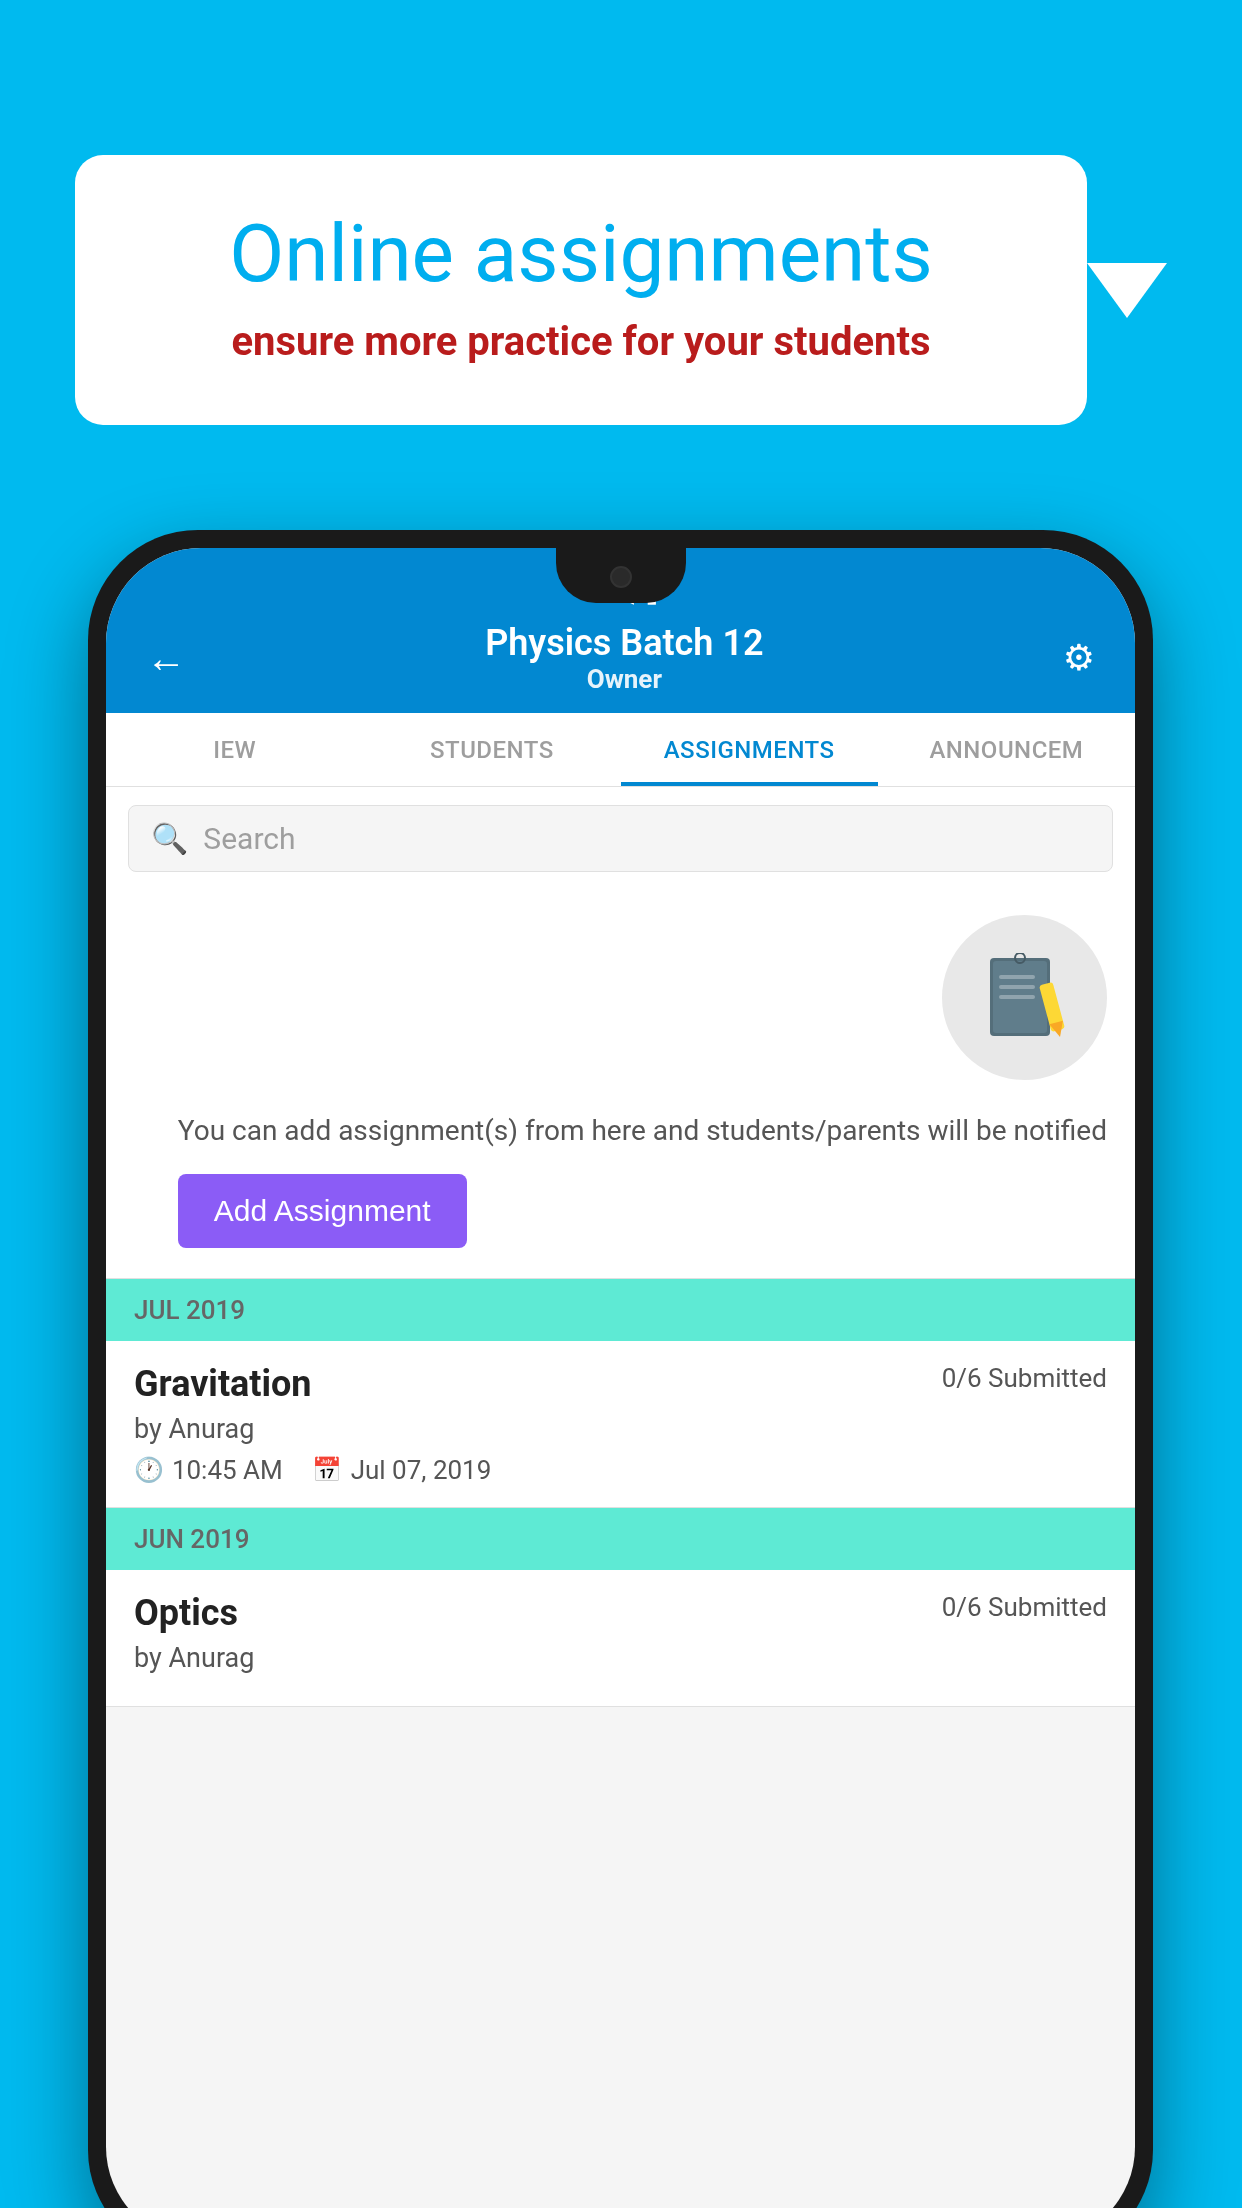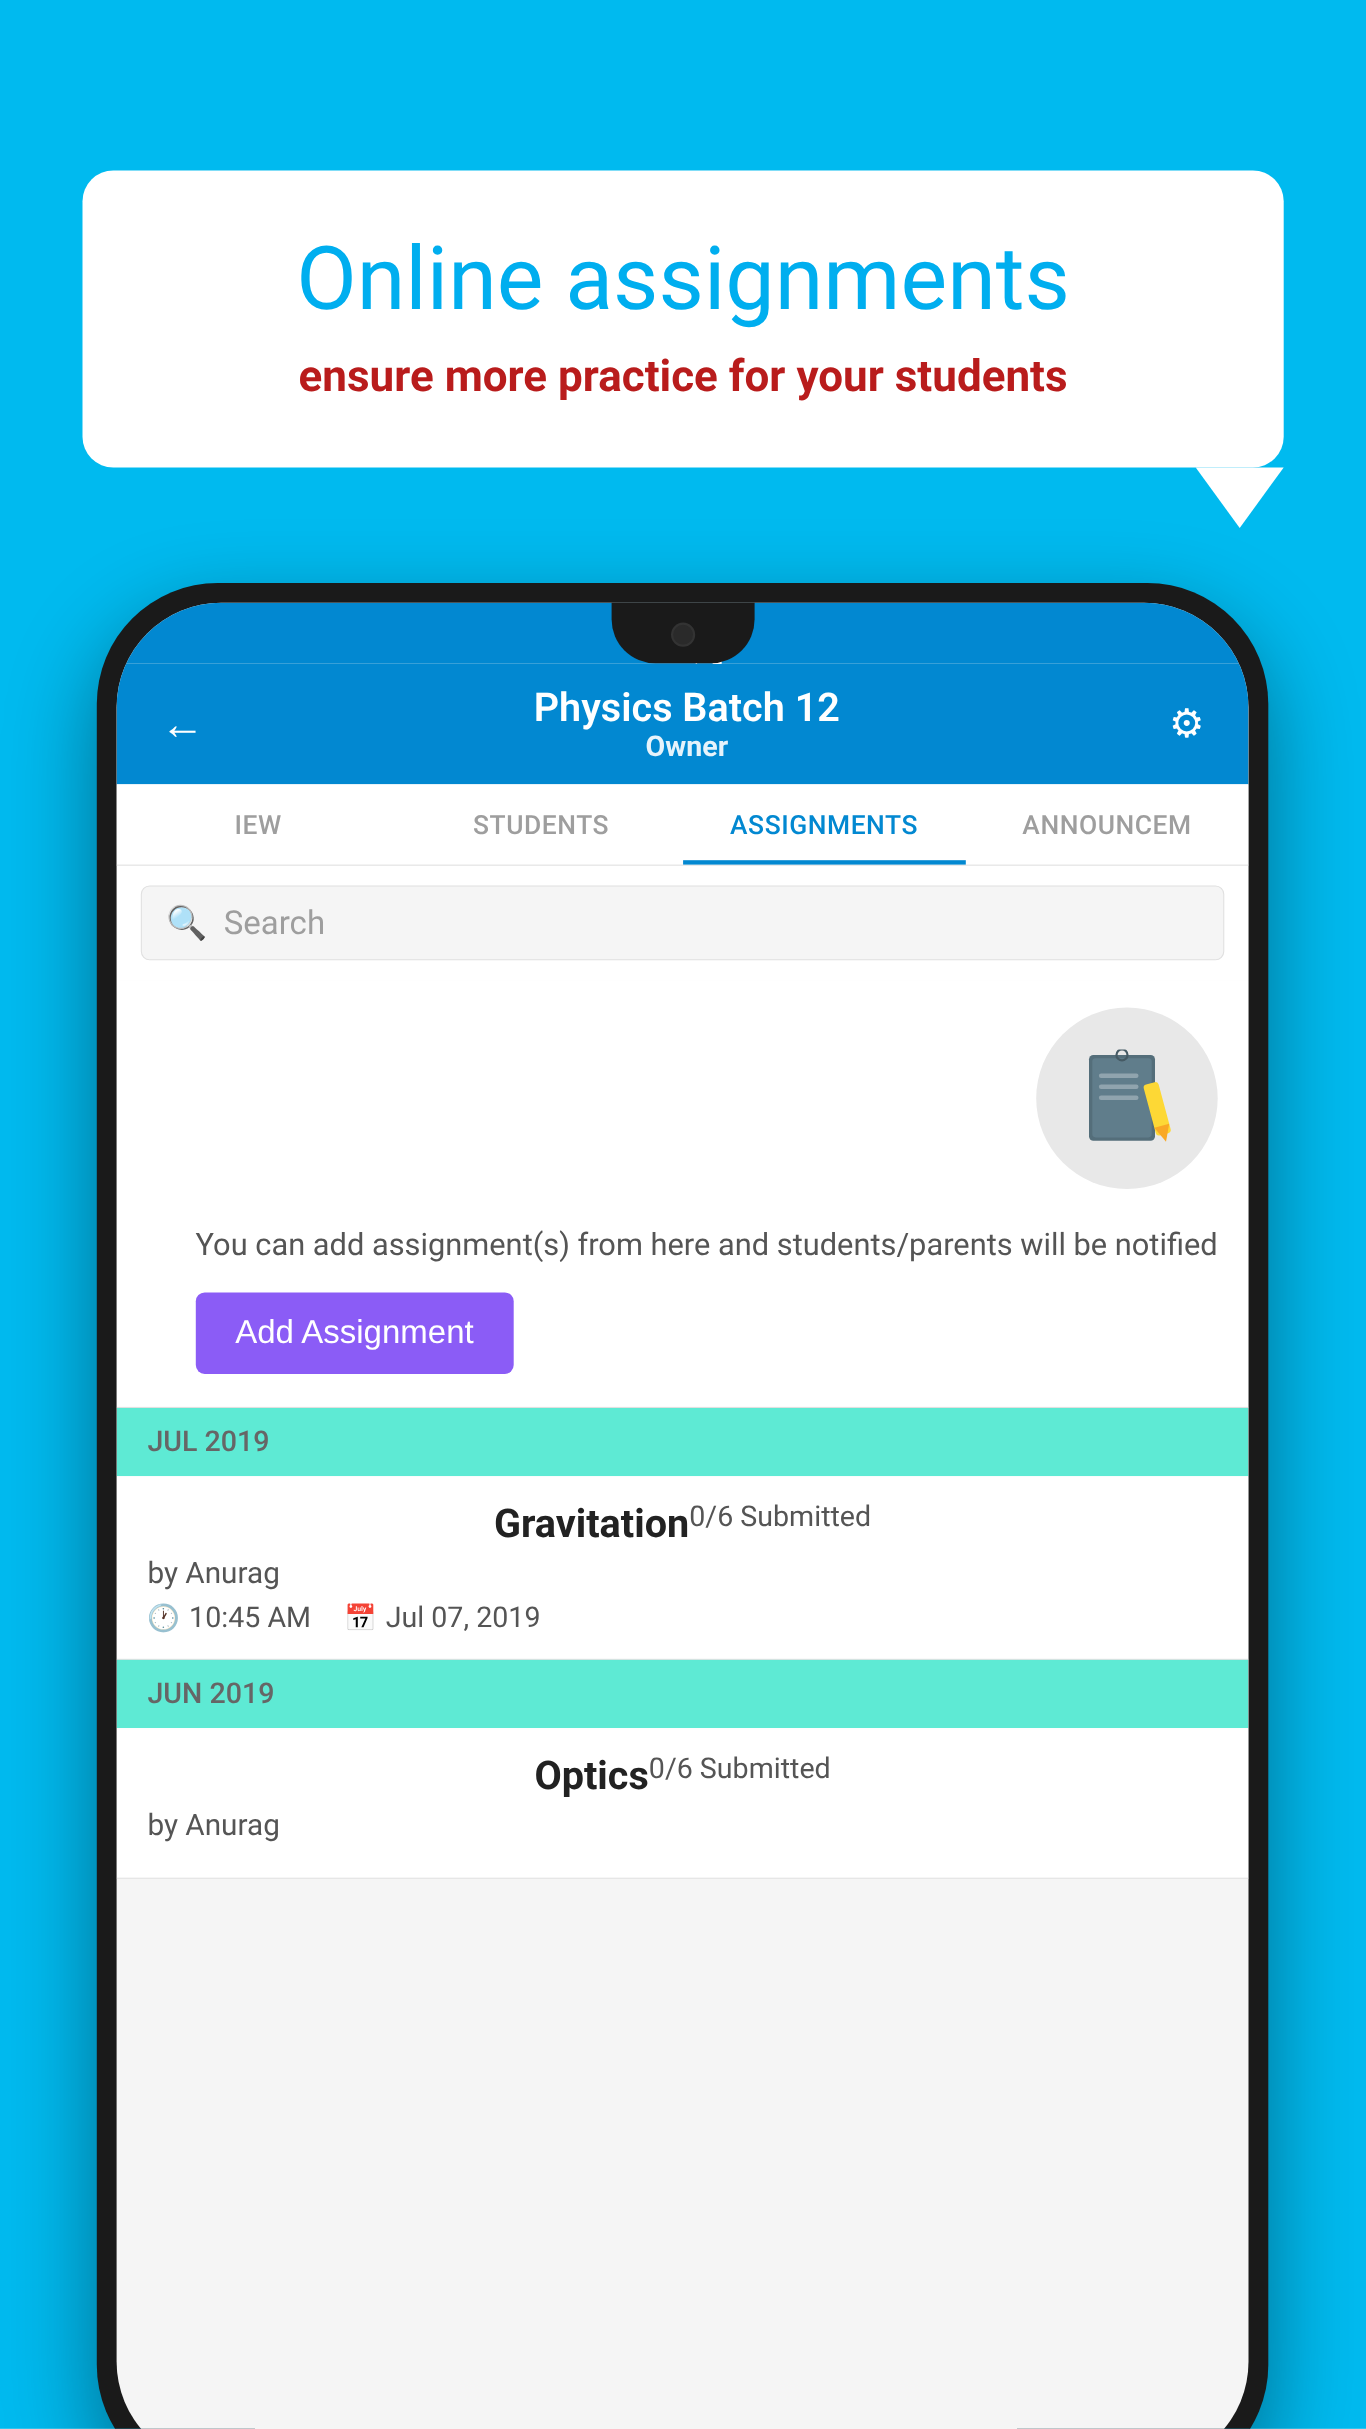--- a/index.html
+++ b/index.html
@@ -12,22 +12,22 @@
       overflow: hidden;
     }
 
     
     .speech-bubble-container {
       position: absolute;
       top: 155px;
       left: 75px;
       right: 75px;
       display: flex;
-      flex-direction: column;
-      align-items: flex-end;
+      flex-direction: row;
+      align-items: center;
     }
     .speech-bubble {
       background: white;
       border-radius: 28px;
       padding: 55px 70px 60px 70px;
       width: 100%;
       text-align: center;
     }
     .speech-bubble-title {
       font-size: 80px;
@@ -266,21 +266,21 @@
     }
 
     
     .assignment-item {
       background: white;
       padding: 22px 28px 22px 28px;
       border-bottom: 1px solid #e0e0e0;
     }
     .assignment-item-top {
       display: flex;
-      justify-content: center;
+      justify-content: space-between;
       align-items: flex-start;
       margin-bottom: 8px;
     }
     .assignment-name {
       font-size: 36px;
       font-weight: 700;
       color: #222;
     }
     .assignment-submitted {
       font-size: 26px;

